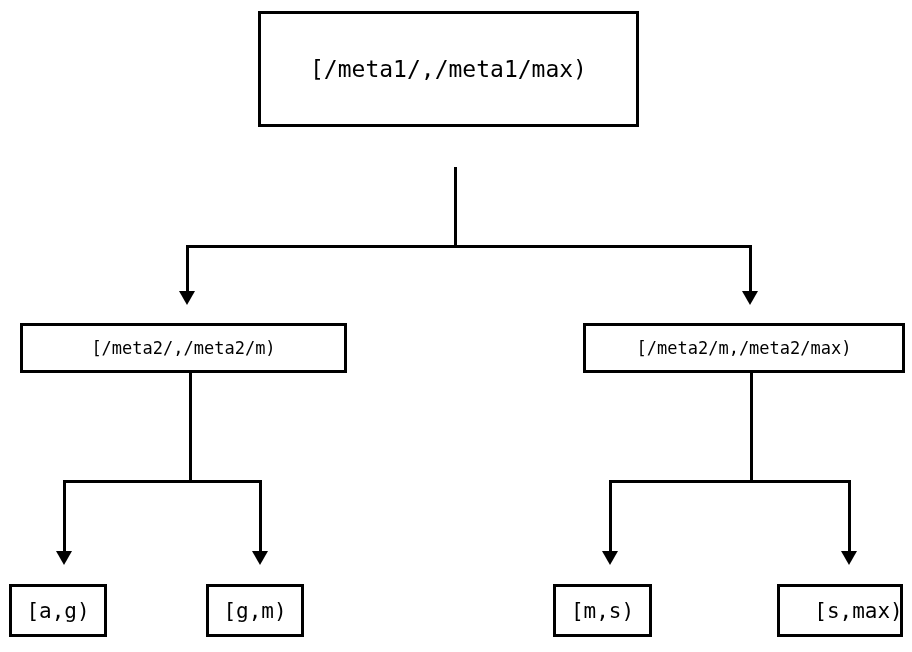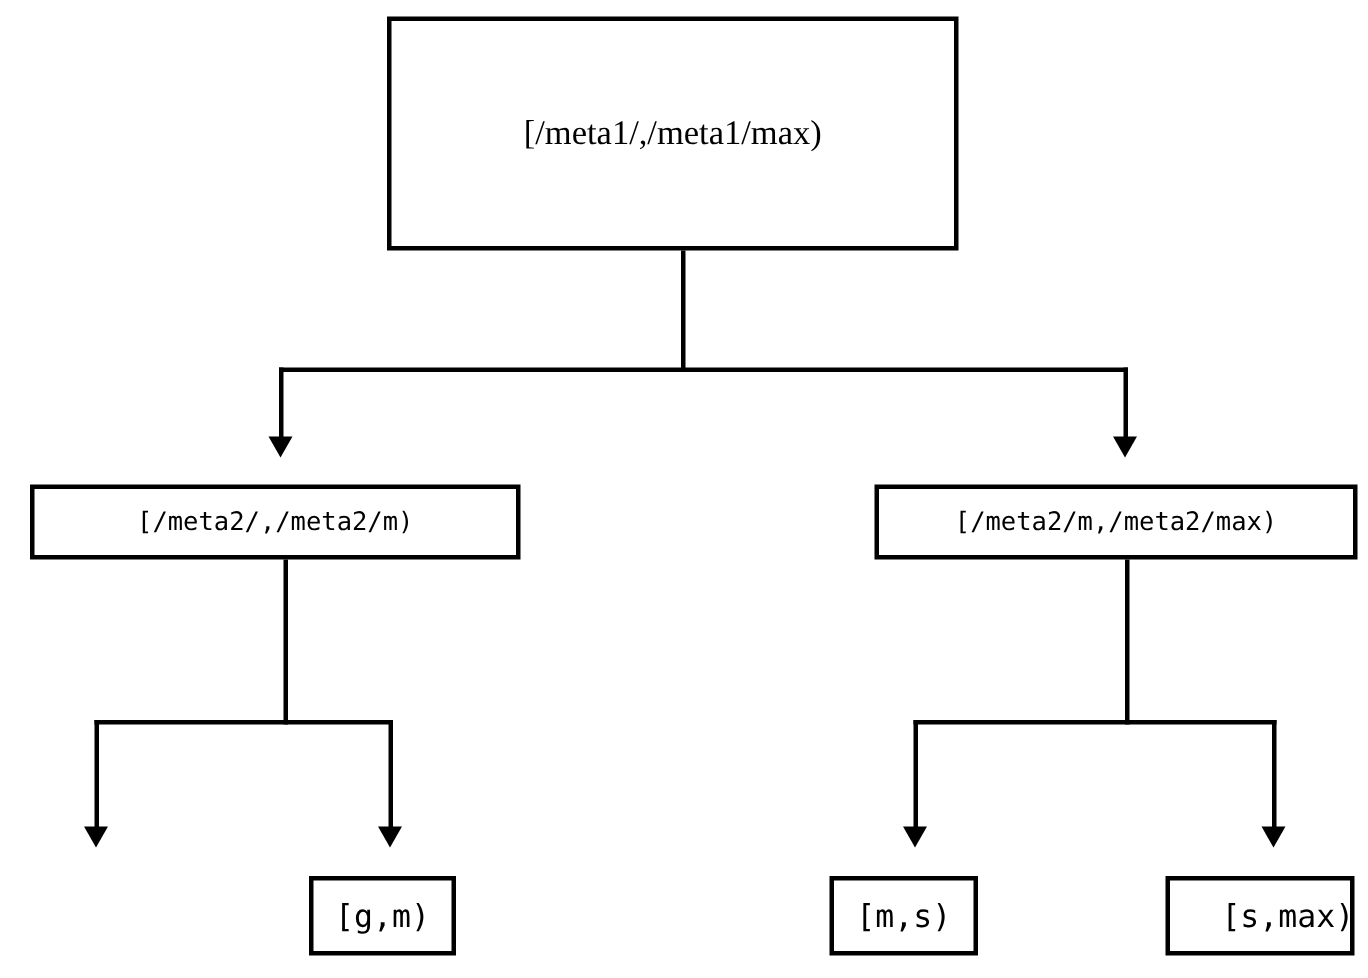--- a/index.html
+++ b/index.html
@@ -30,23 +30,22 @@
     white-space: nowrap;
   }
   .node-label {
     display: block;
     letter-spacing: 0px;
   }
   .node-root {
     left: 258px;
     top: 11px;
     width: 381px;
-    height: 156px;
+    height: 116px;
     font-size: 23px;
-    font-family: Liberation Serif, serif;
   }
   .node-l2 {
     top: 323px;
     height: 50px;
     font-size: 17px;
   }
   .node-l2-left {
     left: 20px;
     width: 327px;
   }
@@ -137,20 +136,23 @@
   <div class="arrow c2-arr-l"></div>
   <div class="arrow c2-arr-r"></div>
 
   <div class="edge-v c3-stem"></div>
   <div class="edge-h c3-bar"></div>
   <div class="edge-v c3-drop-l"></div>
   <div class="edge-v c3-drop-r"></div>
   <div class="arrow c3-arr-l"></div>
   <div class="arrow c3-arr-r"></div>
 
+  <div class="node node-leaf leaf-0">
+    <span class="node-label">[a,g)</span>
+  </div>
 
   <div class="node node-leaf leaf-2">
     <span class="node-label">[m,s)</span>
   </div>
 
   <div class="node node-leaf leaf-1">
     <span class="node-label">[g,m)</span>
   </div>
 
   <div class="node node-leaf leaf-3">

